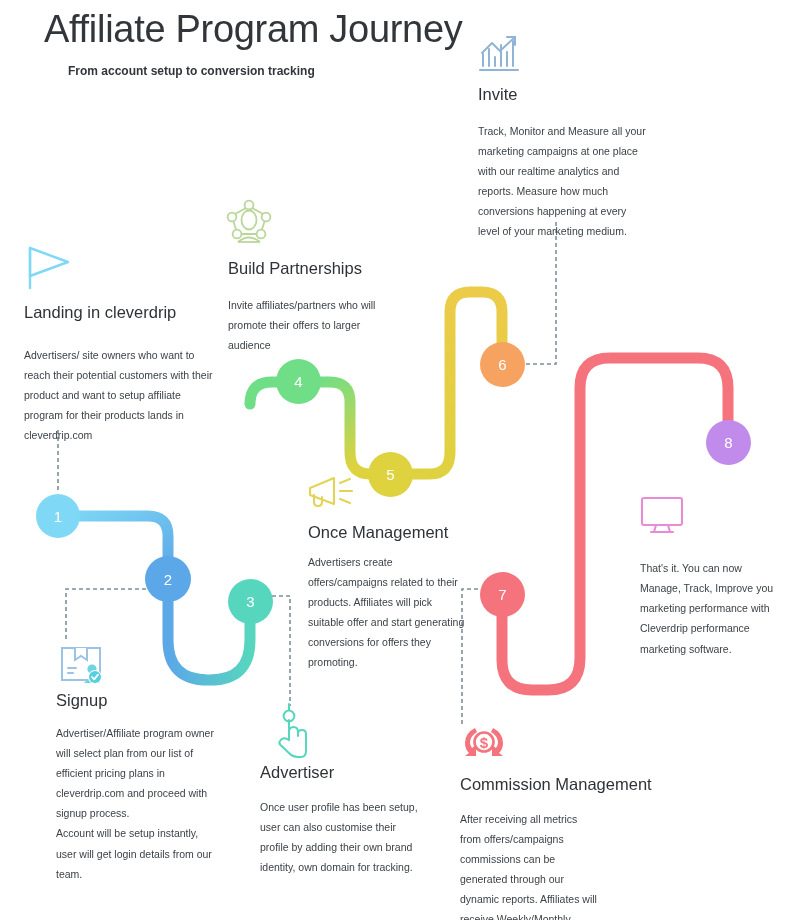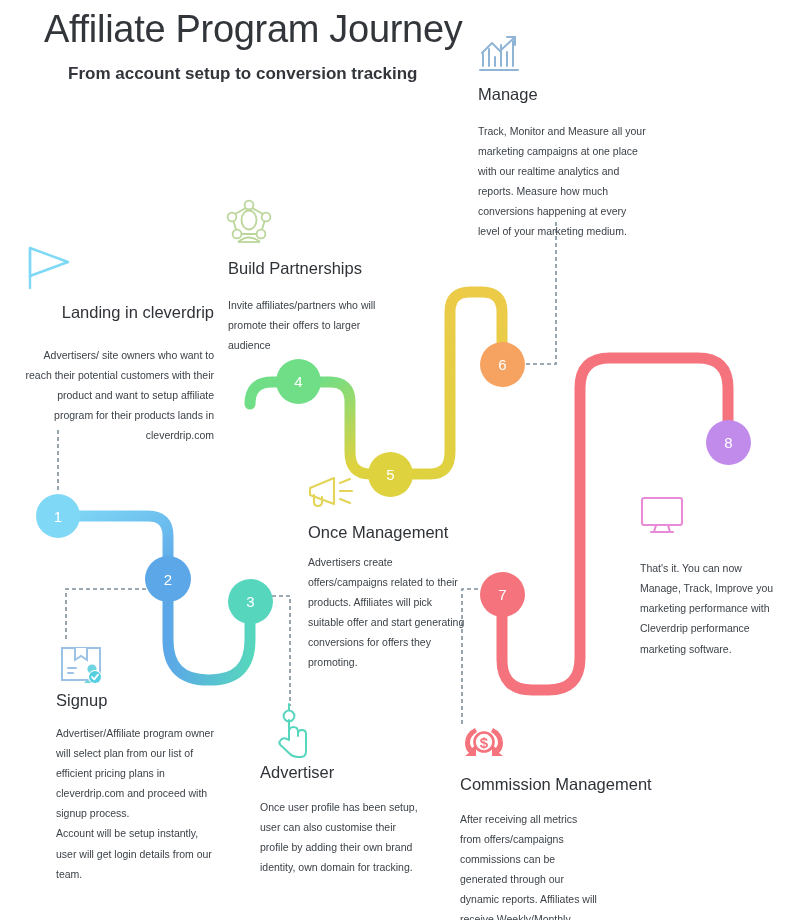--- a/index.html
+++ b/index.html
@@ -13,21 +13,21 @@
   #stage{position:absolute;inset:0;width:800px;height:920px;}
   #pathsvg{position:absolute;left:0;top:0;width:800px;height:920px;}
 
   .title{
     position:absolute;left:44px;top:8px;
     font-size:38px;font-weight:400;letter-spacing:-.3px;
     color:#32363b;white-space:nowrap;
   }
   .subtitle{
     position:absolute;left:68px;top:64px;
-    font-size:17px;font-weight:700;color:#32363b;white-space:nowrap;
+    font-size:12px;font-weight:700;color:#32363b;white-space:nowrap;
   }
 
   .node{
     position:absolute;border-radius:50%;
     display:flex;align-items:center;justify-content:center;
     color:#ffffff;font-size:15px;font-weight:400;
     user-select:none;
   }
 
   .block{position:absolute;}
@@ -135,21 +135,21 @@
   <div class="node" style="left:706px;top:420px;width:45px;height:45px;background:#C18BEC;">
     <span>8</span>
   </div>
 
   <div class="icn" style="left:22px;top:240px;">
     <svg width="56" height="56" viewBox="0 0 56 56" fill="none" stroke="#7FD8F5" stroke-width="2.4" stroke-linecap="round" stroke-linejoin="round">
       <path d="M8 8 V48"></path>
         <path d="M8 8 L46 22 L8 36 Z"></path>
     </svg>
   </div>
-  <div class="block" style="left:24px;top:302px;width:190px;text-align:right;">
+  <div class="block" style="left:24px;top:302px;width:190px;">
     <div class="hd">Landing in cleverdrip</div>
     <div class="bd" style="margin-top:22px;">Advertisers/ site owners who want to reach their potential customers with their product and want to setup affiliate program for their products lands in cleverdrip.com</div>
   </div>
 
   <div class="icn" style="left:58px;top:640px;">
     <svg width="50" height="50" viewBox="0 0 50 50" fill="none">
       <rect x="4" y="8" width="38" height="32" stroke="#9CC2E6" stroke-width="2" fill="#ffffff"></rect>
       <path d="M17 8 V20 L23 16 L29 20 V8" stroke="#9CC2E6" stroke-width="2" fill="#ffffff"></path>
       <path d="M10 28 H18 M10 33 H15" stroke="#9CC2E6" stroke-width="2" stroke-linecap="round"></path>
       <circle cx="34" cy="29" r="4.6" fill="#6FD4E0"></circle>
@@ -212,21 +212,21 @@
 
   <div class="icn" style="left:476px;top:32px;">
     <svg width="46" height="46" viewBox="0 0 46 46" fill="none" stroke="#8FB4D6" stroke-width="2" stroke-linecap="round" stroke-linejoin="round">
       <path d="M4 38 H42"></path>
       <path d="M7 34 V22 M13 34 V17 M19 34 V25 M25 34 V13 M31 34 V20 M37 34 V9"></path>
       <path d="M6 21 L16 11 L24 19 L39 5"></path>
       <path d="M31 5 H39 V13"></path>
     </svg>
   </div>
   <div class="block" style="left:478px;top:84px;width:172px;">
-    <div class="hd">Manage</div>
+    <div class="hd">Invite</div>
     <div class="bd" style="margin-top:16px;">Track, Monitor and Measure all your marketing campaigns at one place with our realtime analytics and reports. Measure how much conversions happening at every level of your marketing medium.</div>
   </div>
 
   <div class="icn" style="left:460px;top:722px;">
     <svg width="48" height="44" viewBox="0 0 48 44" fill="none">
       <path d="M15 6 q-10 5 -10 15 q0 6 4 10 l-4 3 h11 V23 l-4 3 q-2 -3 -2 -5 q0 -7 7 -11 Z" fill="#F4737C"></path>
       <path d="M33 6 q10 5 10 15 q0 6 -4 10 l4 3 H32 V23 l4 3 q2 -3 2 -5 q0 -7 -7 -11 Z" fill="#F4737C"></path>
       <circle cx="24" cy="20" r="9.5" fill="none" stroke="#F4737C" stroke-width="2.6"></circle>
       <text x="24" y="26" font-family="'Liberation Sans',sans-serif" font-size="15" font-weight="700" fill="#F4737C" text-anchor="middle">$</text>
     </svg>

